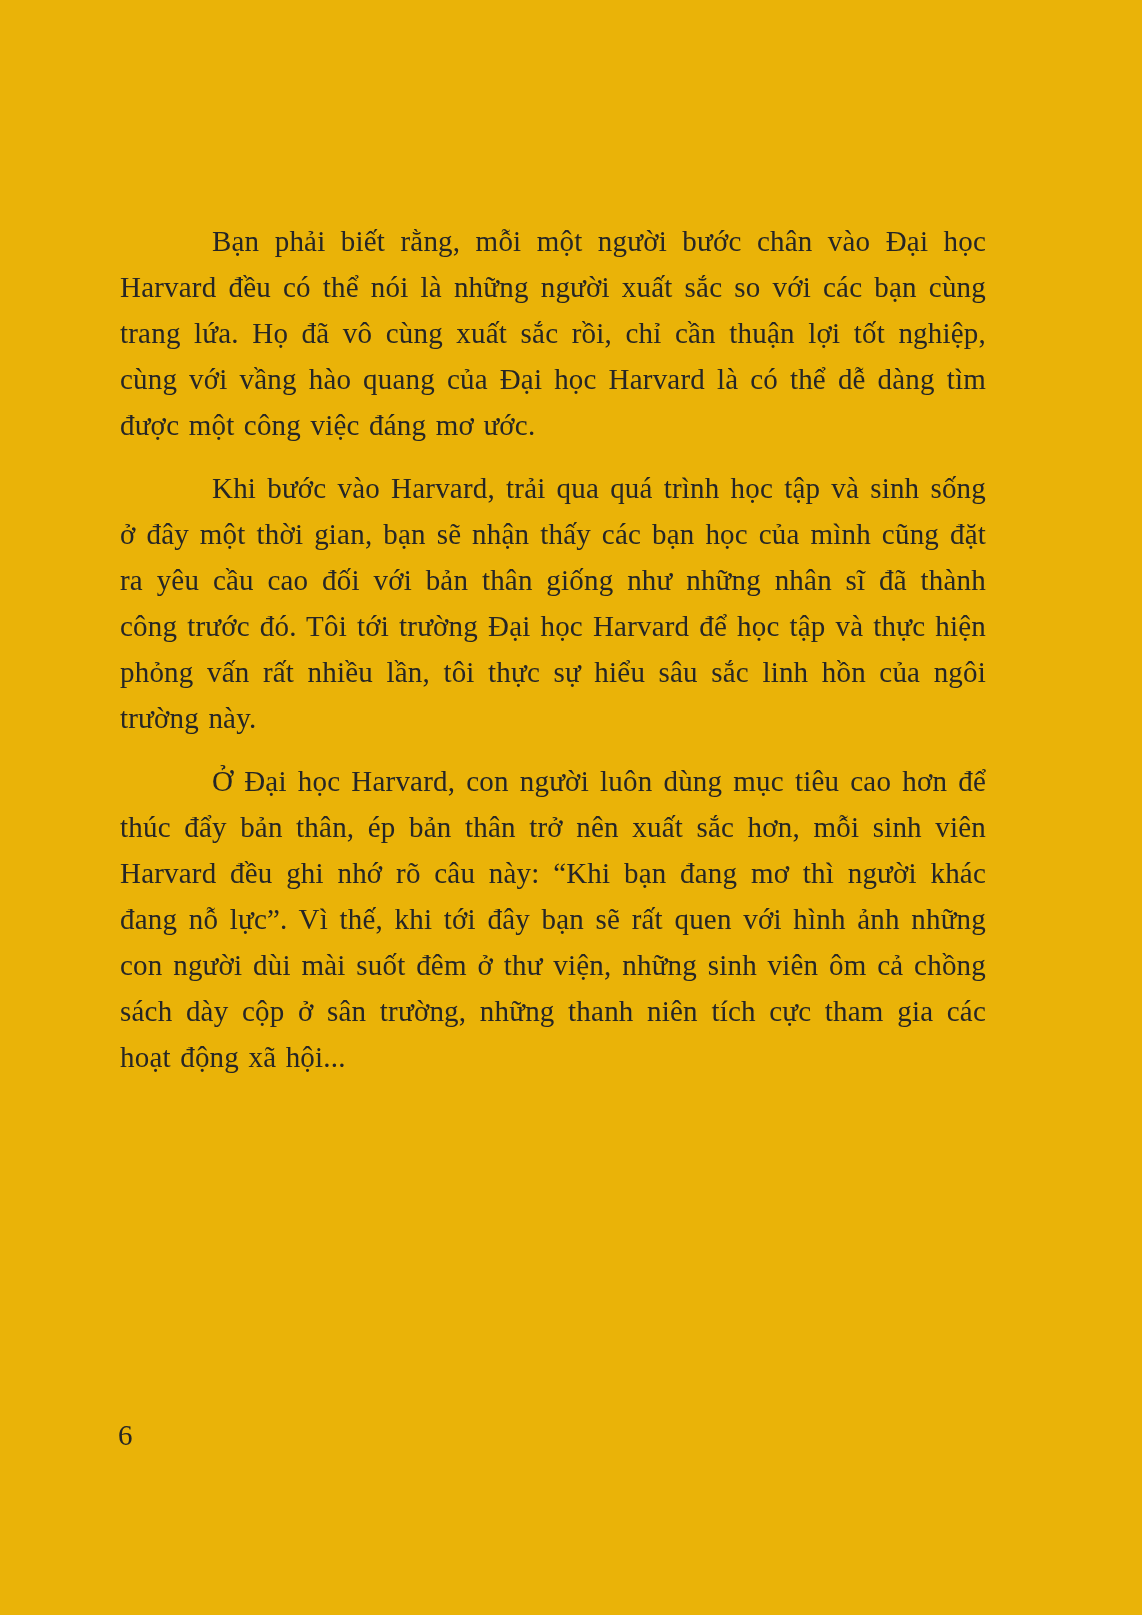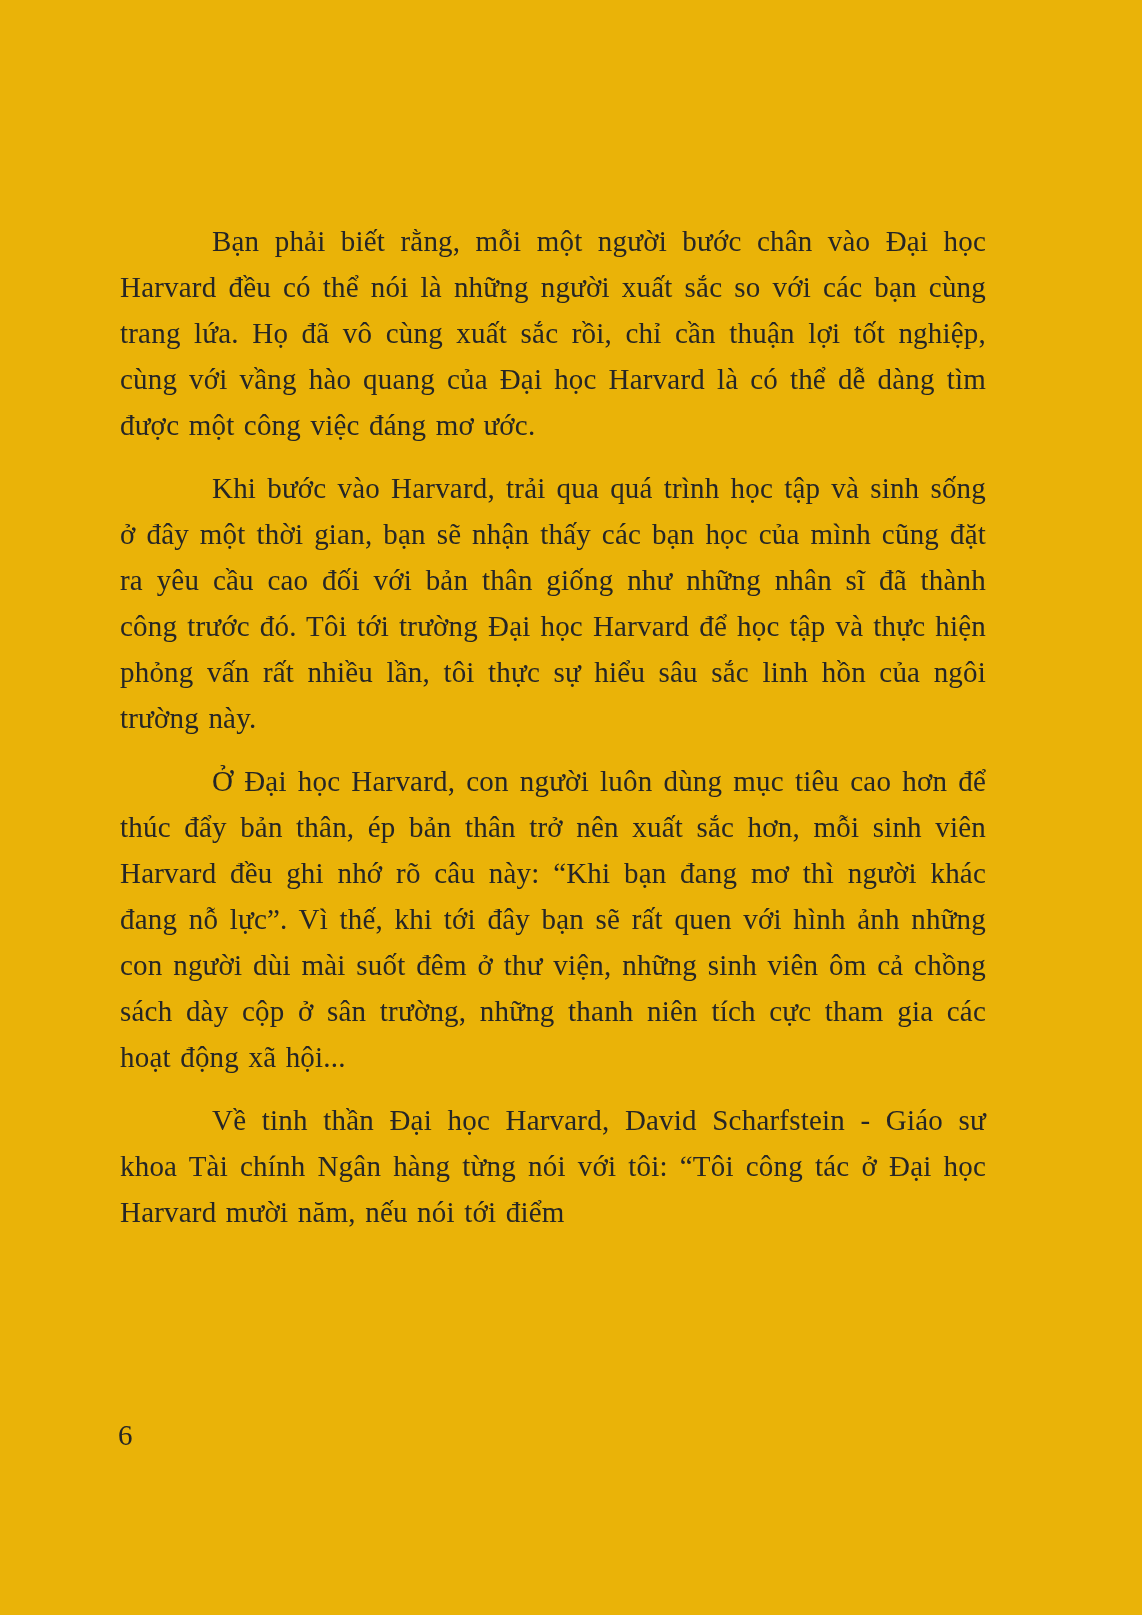--- a/index.html
+++ b/index.html
@@ -42,16 +42,15 @@
   }
 </style>
 </head>
 <body>
 
 <div class="book-page">
   <div class="text-block">
     <p class="para">Bạn phải biết rằng, mỗi một người bước chân vào Đại học Harvard đều có thể nói là những người xuất sắc so với các bạn cùng trang lứa. Họ đã vô cùng xuất sắc rồi, chỉ cần thuận lợi tốt nghiệp, cùng với vầng hào quang của Đại học Harvard là có thể dễ dàng tìm được một công việc đáng mơ ước.</p>
     <p class="para">Khi bước vào Harvard, trải qua quá trình học tập và sinh sống ở đây một thời gian, bạn sẽ nhận thấy các bạn học của mình cũng đặt ra yêu cầu cao đối với bản thân giống như những nhân sĩ đã thành công trước đó. Tôi tới trường Đại học Harvard để học tập và thực hiện phỏng vấn rất nhiều lần, tôi thực sự hiểu sâu sắc linh hồn của ngôi trường này.</p>
     <p class="para">Ở Đại học Harvard, con người luôn dùng mục tiêu cao hơn để thúc đẩy bản thân, ép bản thân trở nên xuất sắc hơn, mỗi sinh viên Harvard đều ghi nhớ rõ câu này: “Khi bạn đang mơ thì người khác đang nỗ lực”. Vì thế, khi tới đây bạn sẽ rất quen với hình ảnh những con người dùi mài suốt đêm ở thư viện, những sinh viên ôm cả chồng sách dày cộp ở sân trường, những thanh niên tích cực tham gia các hoạt động xã hội...</p>
-    <p class="para">Về tinh thần Đại học Harvard, David Scharfstein - Giáo sư khoa Tài chính Ngân hàng từng nói với tôi: “Tôi công tác ở Đại học Harvard mười năm, nếu nói tới điểm</p>
   </div>
   <div class="page-number">6</div>
 </div>
 
 </body></html>

